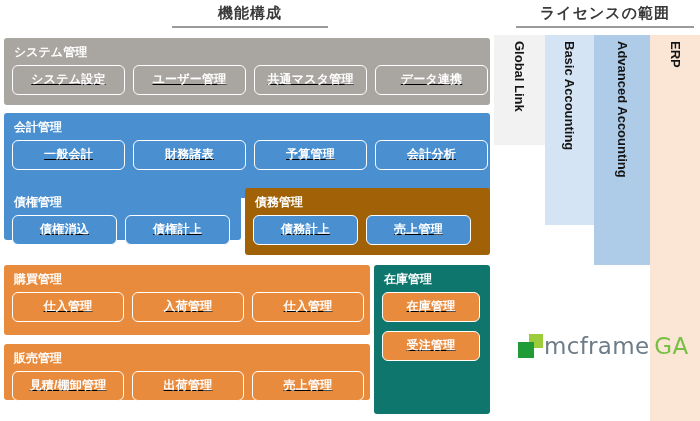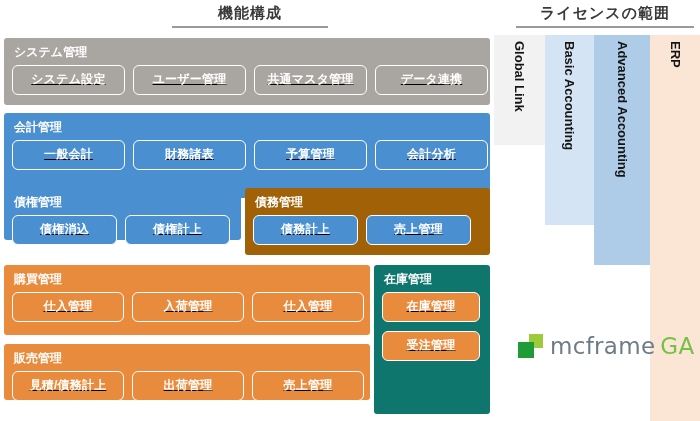--- a/index.html
+++ b/index.html
@@ -148,21 +148,20 @@
   #grp-inventory .chip { width: 98px; }
   #grp-inventory .chips.vert { margin-top: 2px; }
 
   
   #logo {
     position: absolute;
     left: 518px;
     top: 334px;
     display: flex;
     align-items: center;
-    gap: 6px;
   }
   #logo-mark {
     position: relative;
     width: 26px;
     height: 24px;
     flex: 0 0 auto;
   }
   #logo-mark .sq-light {
     position: absolute;
     right: 1px;
@@ -271,21 +270,21 @@
     <div class="chips">
       <div class="chip">仕入管理</div>
       <div class="chip">入荷管理</div>
       <div class="chip">仕入管理</div>
     </div>
   </div>
 
   <div class="group" id="grp-sales">
     <div class="group-title">販売管理</div>
     <div class="chips">
-      <div class="chip">見積/債務計上</div>
+      <div class="chip">見積/棚卸管理</div>
       <div class="chip">出荷管理</div>
       <div class="chip">売上管理</div>
     </div>
   </div>
 
   <div class="group" id="grp-inventory">
     <div class="group-title">在庫管理</div>
     <div class="chips vert">
       <div class="chip">在庫管理</div>
       <div class="chip">受注管理</div>

